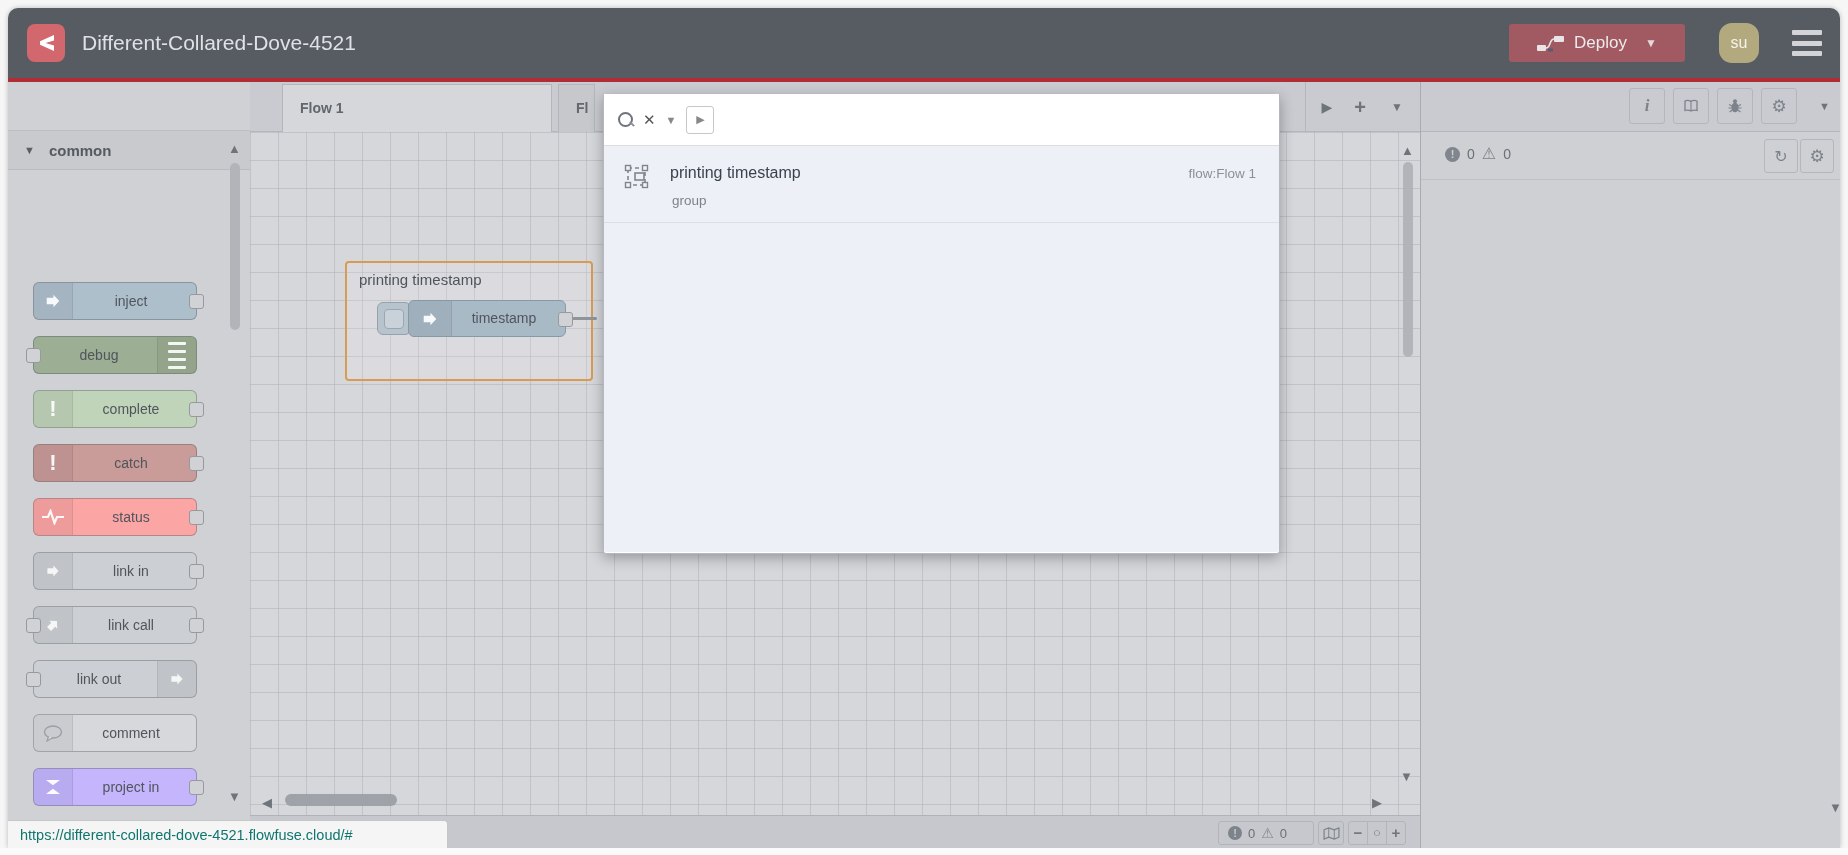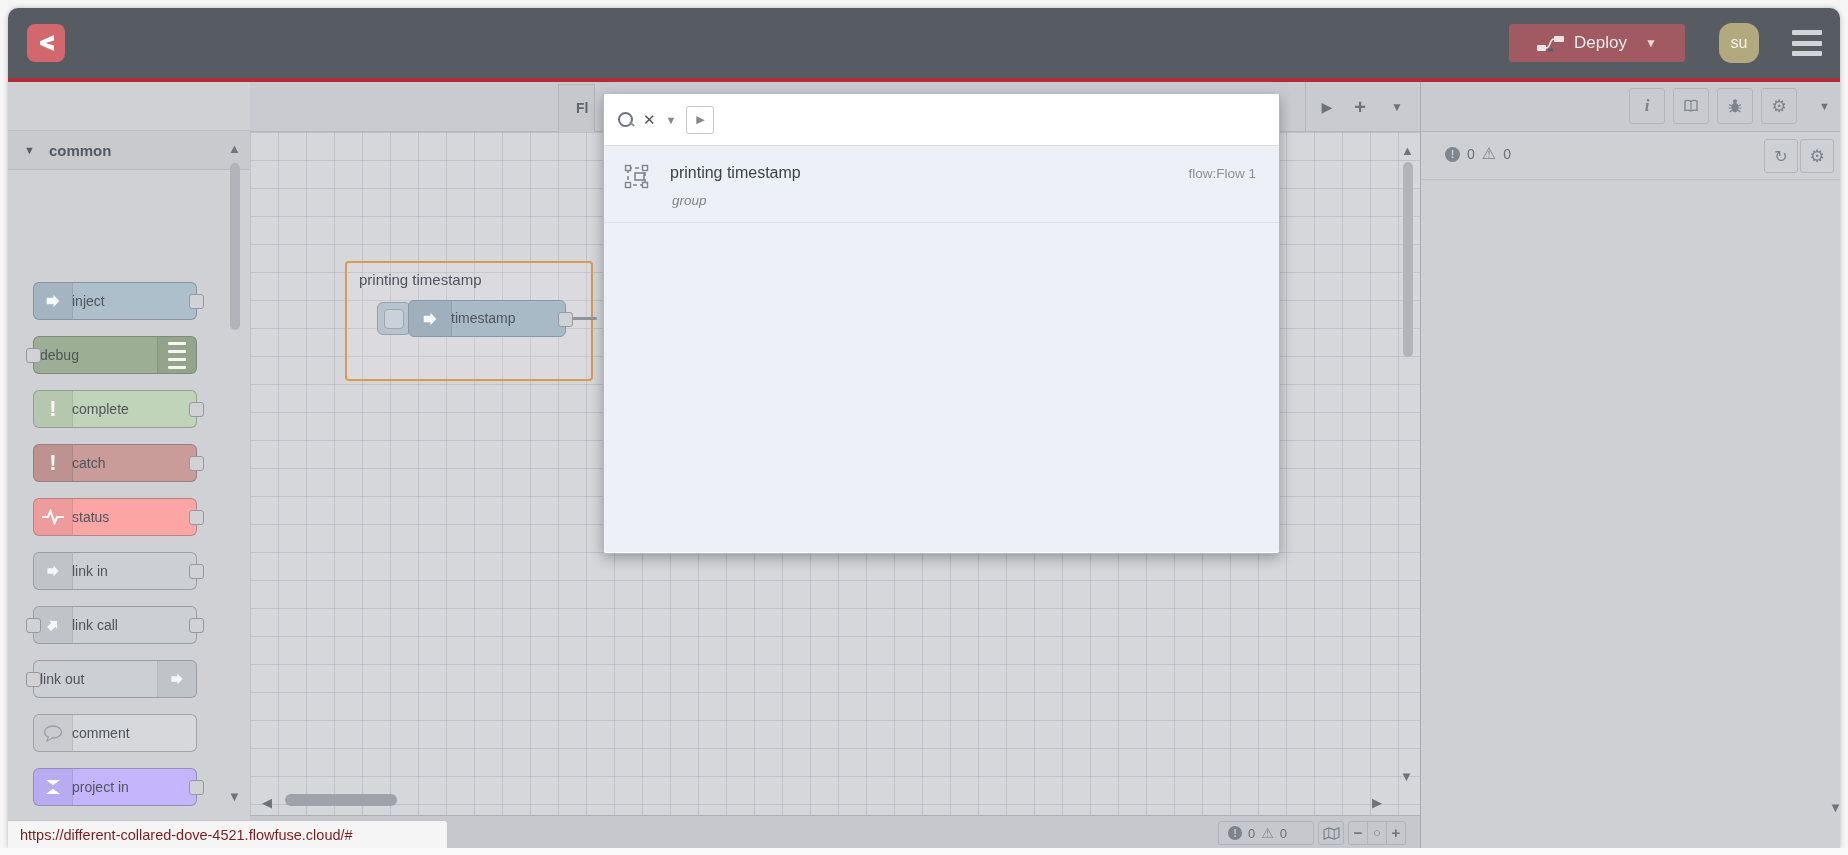--- a/index.html
+++ b/index.html
@@ -29,21 +29,21 @@
   .mag{width:11px;height:11px;border:2px solid #8b9095;border-radius:50%;position:relative;flex:0 0 auto;}
   .mag:after{content:"";position:absolute;left:9px;top:9px;width:6px;height:2px;background:#8b9095;transform:rotate(45deg);}
   #cat{left:0;top:48px;width:242px;height:40px;background:#c8cace;border-top:1px solid #bcbec2;border-bottom:1px solid #b9bbc0;
        display:flex;align-items:center;gap:14px;padding-left:16px;box-sizing:border-box;}
   #cat .chev{color:#5a5f66;font-size:11px;}
   #cat .lbl{color:#565b62;font-size:15px;font-weight:bold;}
   .pnode{position:absolute;left:25px;width:164px;height:38px;border:1px solid rgba(80,86,92,.4);border-radius:6px;box-sizing:border-box;}
   .nicon{position:absolute;top:0;bottom:0;width:38px;background:rgba(0,0,0,.055);display:flex;align-items:center;justify-content:center;}
   .nicon.l{left:0;border-right:1px solid rgba(0,0,0,.08);border-radius:5px 0 0 5px;}
   .nicon.r{right:0;border-left:1px solid rgba(0,0,0,.08);border-radius:0 5px 5px 0;}
-  .nlabel{position:absolute;top:0;height:36px;line-height:36px;font-size:14px;color:#50555c;}
+  .nlabel{position:absolute;top:0;height:36px;line-height:36px;font-size:14px;color:#50555c;text-align:center;}
   .nlabel.il{left:38px;right:6px;}
   .nlabel.ir{left:6px;right:38px;}
   .port{position:absolute;width:13px;height:13px;background:#d0d2d6;border:1px solid #97999e;border-radius:3px;top:11px;}
   .port.pl{left:-8px;}.port.pr{right:-8px;}
   .excl{color:#fff;opacity:.92;font-weight:bold;font-size:22px;line-height:1;}
   .dbars span{display:block;width:18px;height:3px;background:#fff;opacity:.9;margin:2.5px 0;border-radius:1px;}
   .scroll-arrow{color:#6f747b;font-size:13px;line-height:1;}
   #pal-thumb{left:222px;top:81px;width:10px;height:167px;background:#b2b4b9;border-radius:5px;}
   
   #cv{left:242px;top:74px;width:1170px;height:766px;}
@@ -85,39 +85,40 @@
   #dlg{left:595px;top:86px;width:677px;height:460px;background:#fff;border:1px solid #b6b8bd;border-top:none;border-radius:0 0 3px 3px;
        box-shadow:0 4px 14px rgba(0,0,0,.3);box-sizing:border-box;z-index:40;}
   #dlg-inputrow{left:0;top:0;width:100%;height:52px;border-bottom:1px solid #ddd;display:flex;align-items:center;padding:0 14px;box-sizing:border-box;gap:10px;}
   #dlg-inputrow input{flex:1;border:none;outline:none;font-size:17px;color:#3f4449;font-family:inherit;background:transparent;}
   .dlgico{color:#888;font-size:15px;}
   #dlg-gobtn{width:26px;height:26px;border:1px solid #c7c7c7;border-radius:3px;display:flex;align-items:center;justify-content:center;color:#888;font-size:11px;}
   #dlg-list{left:0;top:52px;width:100%;height:406px;background:#eef0f8;border-radius:0 0 3px 3px;}
   #res-row{left:0;top:0;width:100%;height:77px;border-bottom:1px solid #dcdee8;box-sizing:border-box;}
   #res-title{left:66px;top:18px;font-size:16px;color:#3a434c;}
   #res-meta{right:23px;top:20px;font-size:13.5px;color:#8b9197;}
-  #res-sub{left:68px;top:47px;font-size:13.5px;color:#7c838a;font-style:italic;}
+  #res-sub{left:68px;top:47px;font-size:13.5px;color:#7c838a;}
   
   #urltip{left:8px;top:820px;width:440px;height:28px;background:#f5f5f5;border:1px solid #c6c6c6;border-left:none;border-bottom:none;
           border-radius:0 4px 0 0;z-index:60;display:flex;align-items:center;padding-left:12px;box-sizing:border-box;
-          font-size:14.5px;color:#7f1d1d;}
+          font-size:14.5px;color:#0f766e;}
   #botstrip{left:0;top:848px;width:100%;height:7px;background:#fafafa;z-index:70;}
 </style>
 </head>
 <body>
 
 <div id="stage">
 <div id="win">
 
   <div id="hdr" class="abs">
     <div id="logo" class="abs">
       <svg width="24" height="24" viewBox="0 0 24 24">
         <path d="M20 4 L6 10.2 V13.8 L20 20 V14.6 L11.5 12 L20 9.4 Z" fill="#ffffff"></path>
       </svg>
     </div>
+    <div id="title" class="abs">Different-Collared-Dove-4521</div>
     <div id="deploy" class="abs">
       <svg width="27" height="17" viewBox="0 0 27 17">
         <rect x="0" y="10" width="9" height="6" rx="1" fill="#e9e5e6"></rect>
         <rect x="17" y="1" width="10" height="6" rx="1" fill="#e9e5e6"></rect>
         <path d="M9 13 C14 13 12 4 17 4" stroke="#e9e5e6" stroke-width="1.6" fill="none"></path>
         <rect x="11" y="13.5" width="5" height="3" fill="#565c72"></rect>
       </svg>
       <span>Deploy</span>
       <span class="dd">▼</span>
     </div>
@@ -248,20 +249,24 @@
       <span class="port pl"></span>
     </div>
 
     <div class="abs scroll-arrow" style="left:220px;top:60px">▲</div>
     <div id="pal-thumb" class="abs"></div>
     <div class="abs scroll-arrow" style="left:220px;top:708px">▼</div>
   </div>
 
   <div id="cv" class="abs">
     <div id="tabbar" class="abs">
+      <div class="tab active" style="left:32px;width:270px;">
+        <span>Flow 1</span>
+        <span id="dot"></span>
+      </div>
       <div class="tab" style="left:308px;width:37px;overflow:hidden;">
         <span>Fl</span>
       </div>
       <div class="abs" style="left:1055px;top:0;width:1px;height:50px;background:#b4b6bb"></div>
       <div class="tbtn" style="left:1062px;width:30px;font-size:14px;">▶</div>
       <div class="tbtn" style="left:1095px;width:30px;font-size:20px;font-weight:bold;">+</div>
       <div class="tbtn" style="left:1132px;width:30px;font-size:12px;">▼</div>
     </div>
 
     <div id="grid" class="abs">

